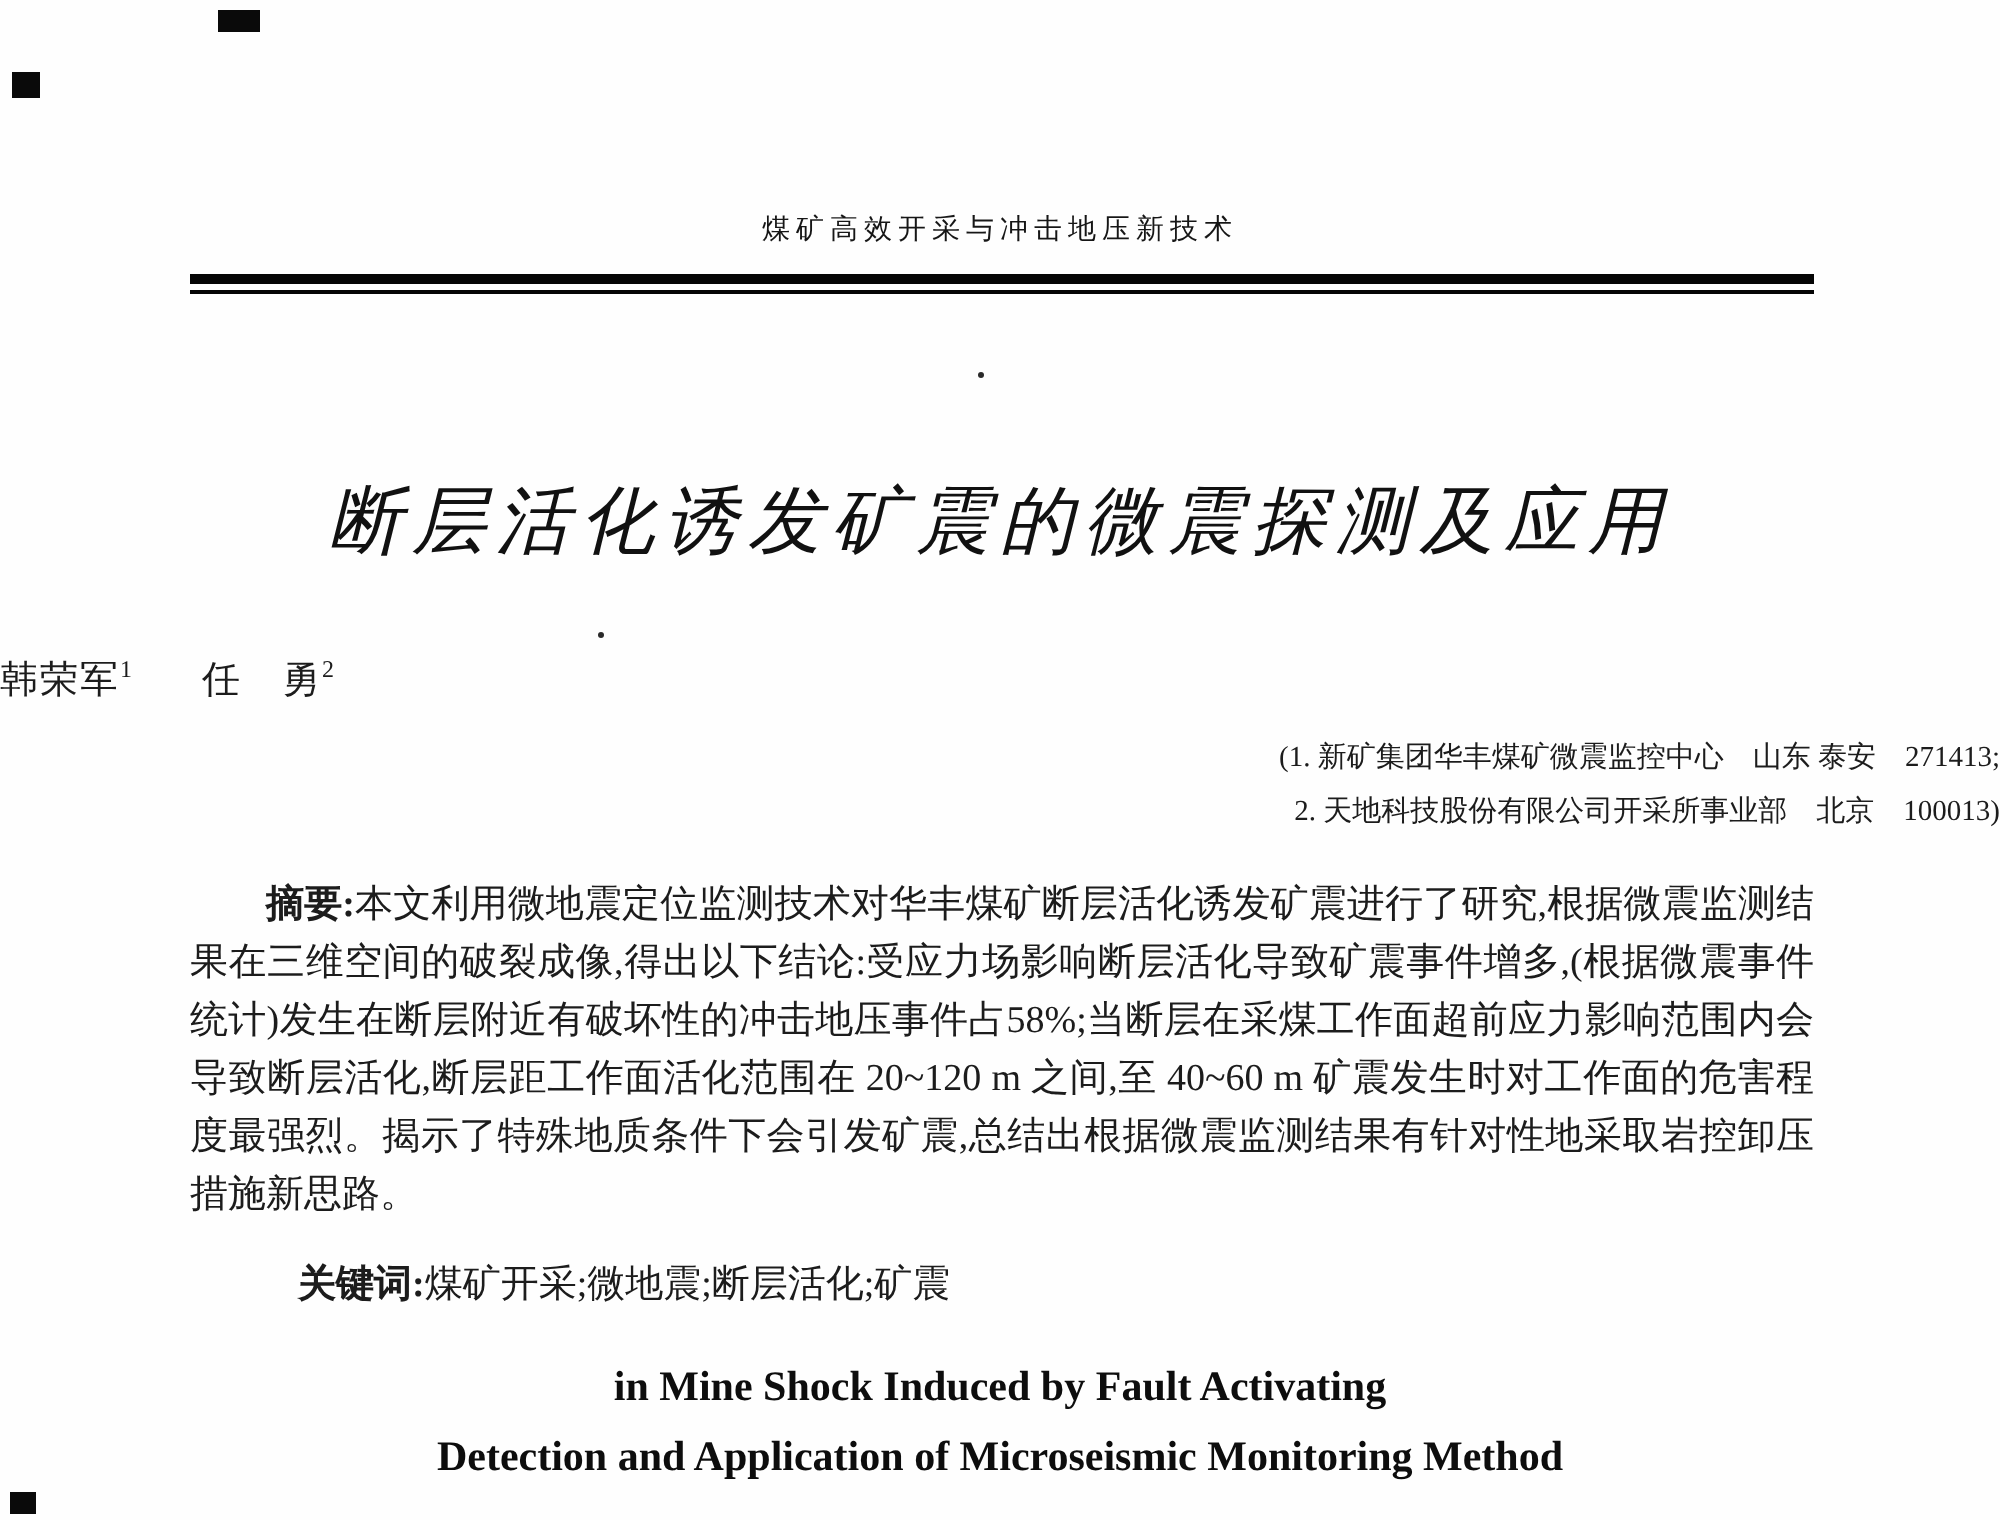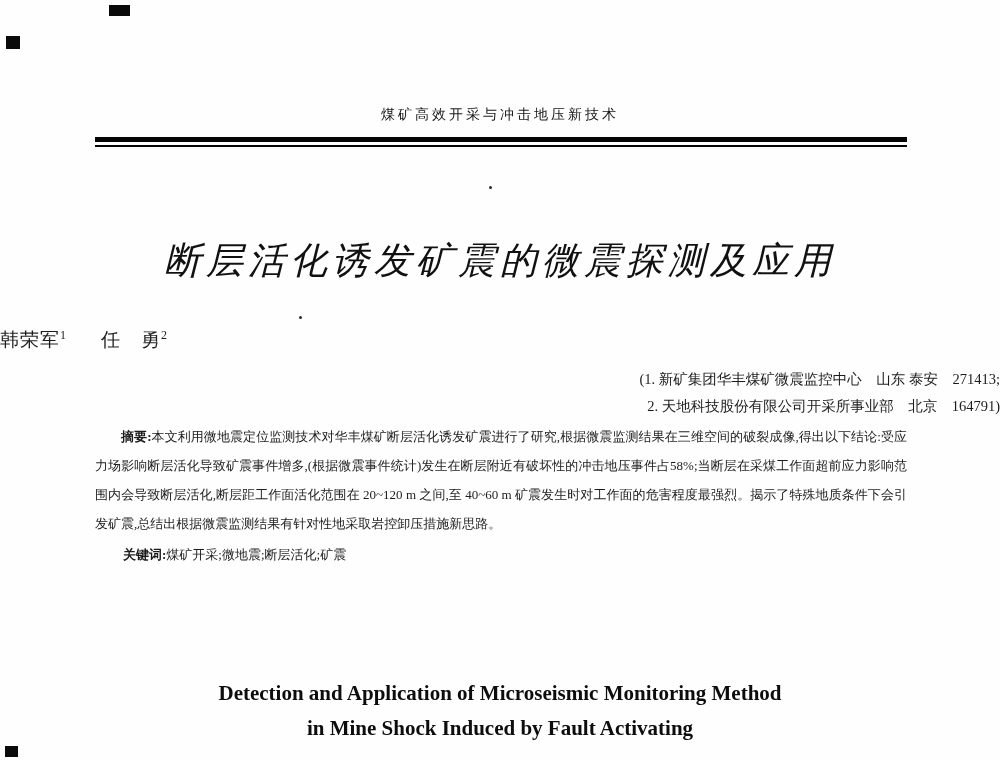--- a/index.html
+++ b/index.html
@@ -49,25 +49,25 @@
   }
   .authors sup { font-size: 12px; line-height: 0; }
   .author-gap { display: inline-block; width: 34px; }
 
   .affils {
     position: absolute; top: 366px; left: 0; width: 100%;
     text-align: right; font-size: 14.5px; line-height: 27px;
   }
 
   .body-block {
-    position: absolute; top: 422px; left: 95px; width: 812px;
-    font-size: 13px; line-height: 29px;
+    position: absolute; top: 438px; left: 95px; width: 812px;
+    font-size: 19px; line-height: 29px;
   }
   .abstract { margin: 0; text-align: justify; text-indent: 2em; }
-  .keywords { margin: 2px; text-indent: 2em; }
+  .keywords { margin: 16px; text-indent: 2em; }
   .lbl { font-weight: 700; }
 
   .title-en {
     position: absolute; top: 676px; left: 0; width: 100%;
     text-align: center; font-weight: 700; font-size: 21px; line-height: 35px;
     color: #0d0d0d;
   }
 </style>
 </head>
 <body>
@@ -85,26 +85,26 @@
   <div class="rule"></div>
 
   <h1 class="title-cn">断层活化诱发矿震的微震探测及应用</h1>
 
   <div class="authors">
     <span><span>韩荣军</span><sup>1</sup></span><span class="author-gap"></span><span><span>任　勇</span><sup>2</sup></span>
   </div>
 
   <div class="affils">
     <div>(1. 新矿集团华丰煤矿微震监控中心　山东 泰安　271413;</div>
-    <div>2. 天地科技股份有限公司开采所事业部　北京　164791)</div>
+    <div>2. 天地科技股份有限公司开采所事业部　北京　100013)</div>
   </div>
 
   <div class="body-block">
     <p class="abstract"><span class="lbl">摘要:</span><span>本文利用微地震定位监测技术对华丰煤矿断层活化诱发矿震进行了研究,根据微震监测结果在三维空间的破裂成像,得出以下结论:受应力场影响断层活化导致矿震事件增多,(根据微震事件统计)发生在断层附近有破坏性的冲击地压事件占58%;当断层在采煤工作面超前应力影响范围内会导致断层活化,断层距工作面活化范围在 20~120 m 之间,至 40~60 m 矿震发生时对工作面的危害程度最强烈。揭示了特殊地质条件下会引发矿震,总结出根据微震监测结果有针对性地采取岩控卸压措施新思路。</span></p>
     <p class="keywords"><span class="lbl">关键词:</span><span>煤矿开采;微地震;断层活化;矿震</span></p>
   </div>
 
   <div class="title-en">
+    <div>in Mine Shock Induced by Fault Activating</div>
     <div>Detection and Application of Microseismic Monitoring Method</div>
-    <div>in Mine Shock Induced by Fault Activating</div>
   </div>
 
 </div>
 
 </body></html>

